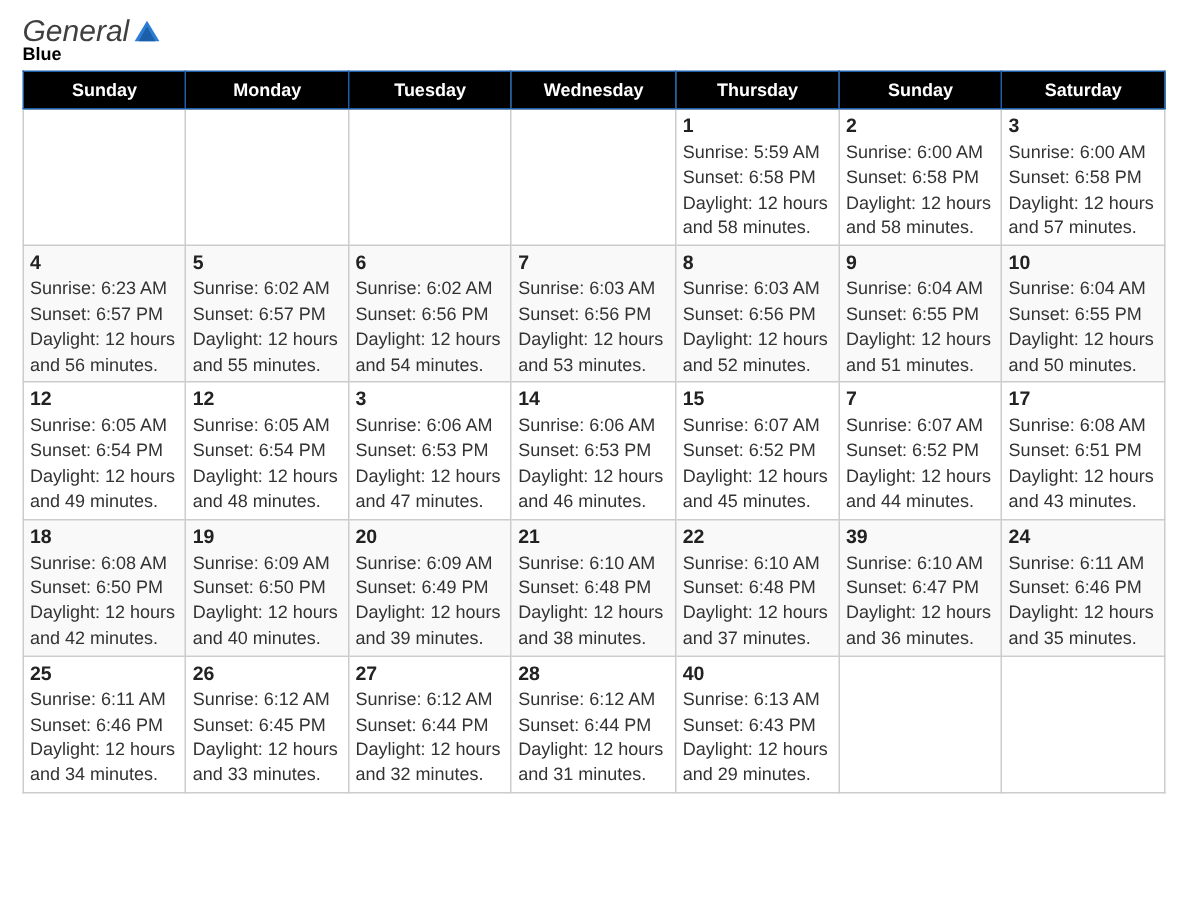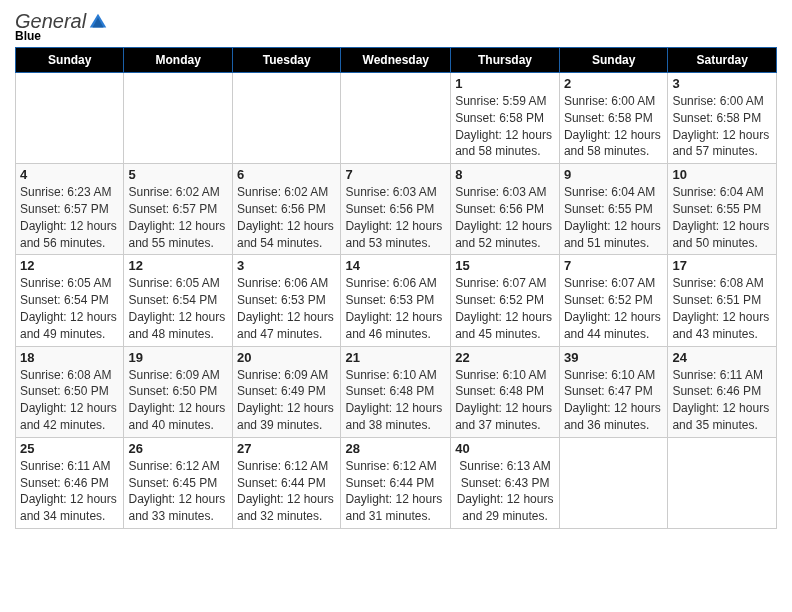--- a/index.html
+++ b/index.html
@@ -312,21 +312,21 @@
         </td>
         <td>
           <span class="day-number">28</span>
           <div class="day-info" style="white-space: pre-line;">Sunrise: 6:12 AM
 Sunset: 6:44 PM
 Daylight: 12 hours
 and 31 minutes.</div>
         </td>
         <td>
           <span class="day-number">40</span>
-          <div class="day-info" style="white-space: pre-line; text-align: center;">Sunrise: 6:13 AM
+          <div class="day-info" style="white-space: pre-line;">Sunrise: 6:13 AM
 Sunset: 6:43 PM
 Daylight: 12 hours
 and 29 minutes.</div>
         </td>
         <td class="empty-cell"></td>
         <td class="empty-cell"></td>
       </tr>
     </tbody>
 </table>
 

